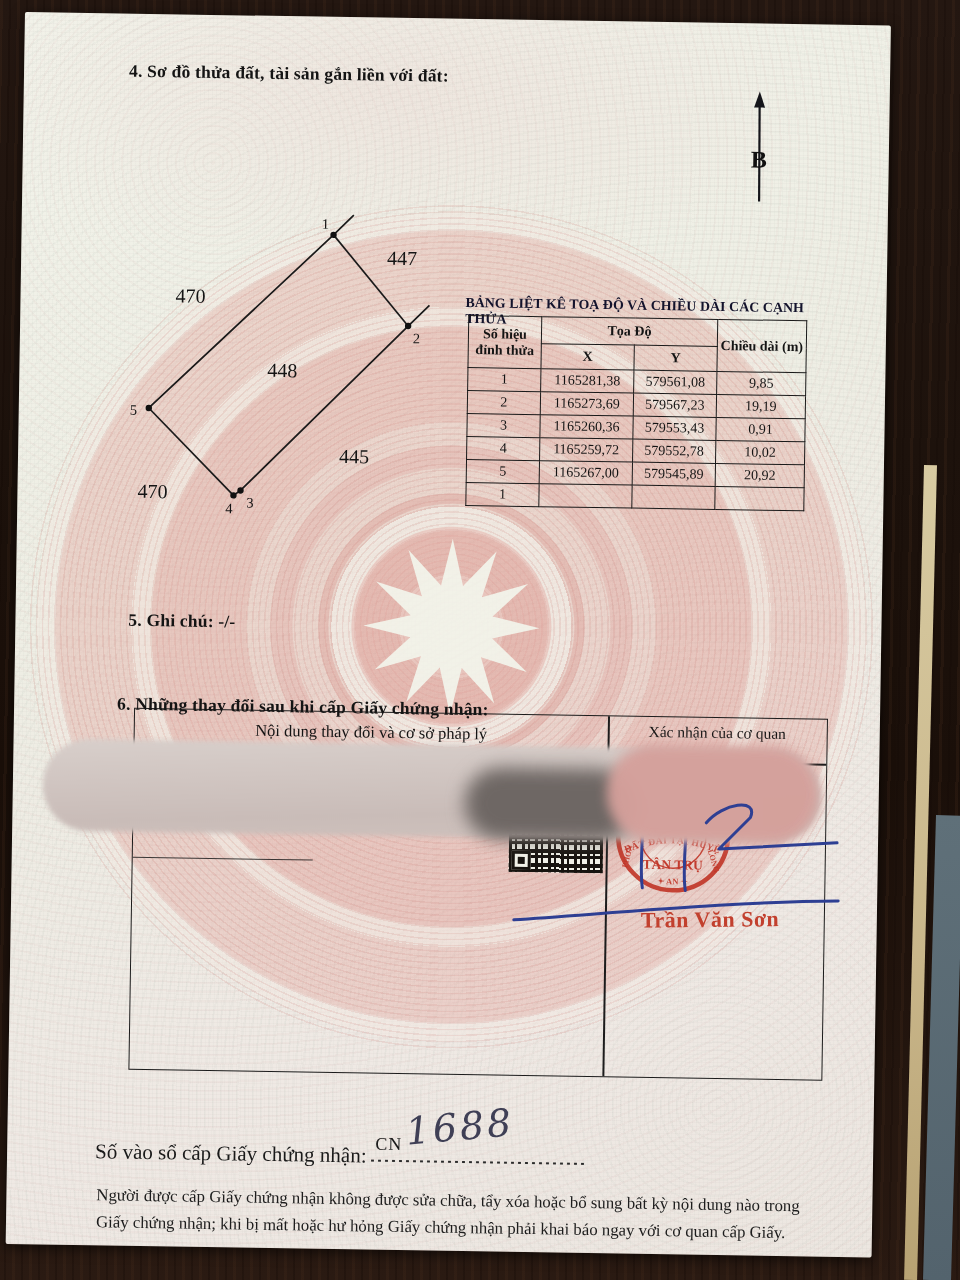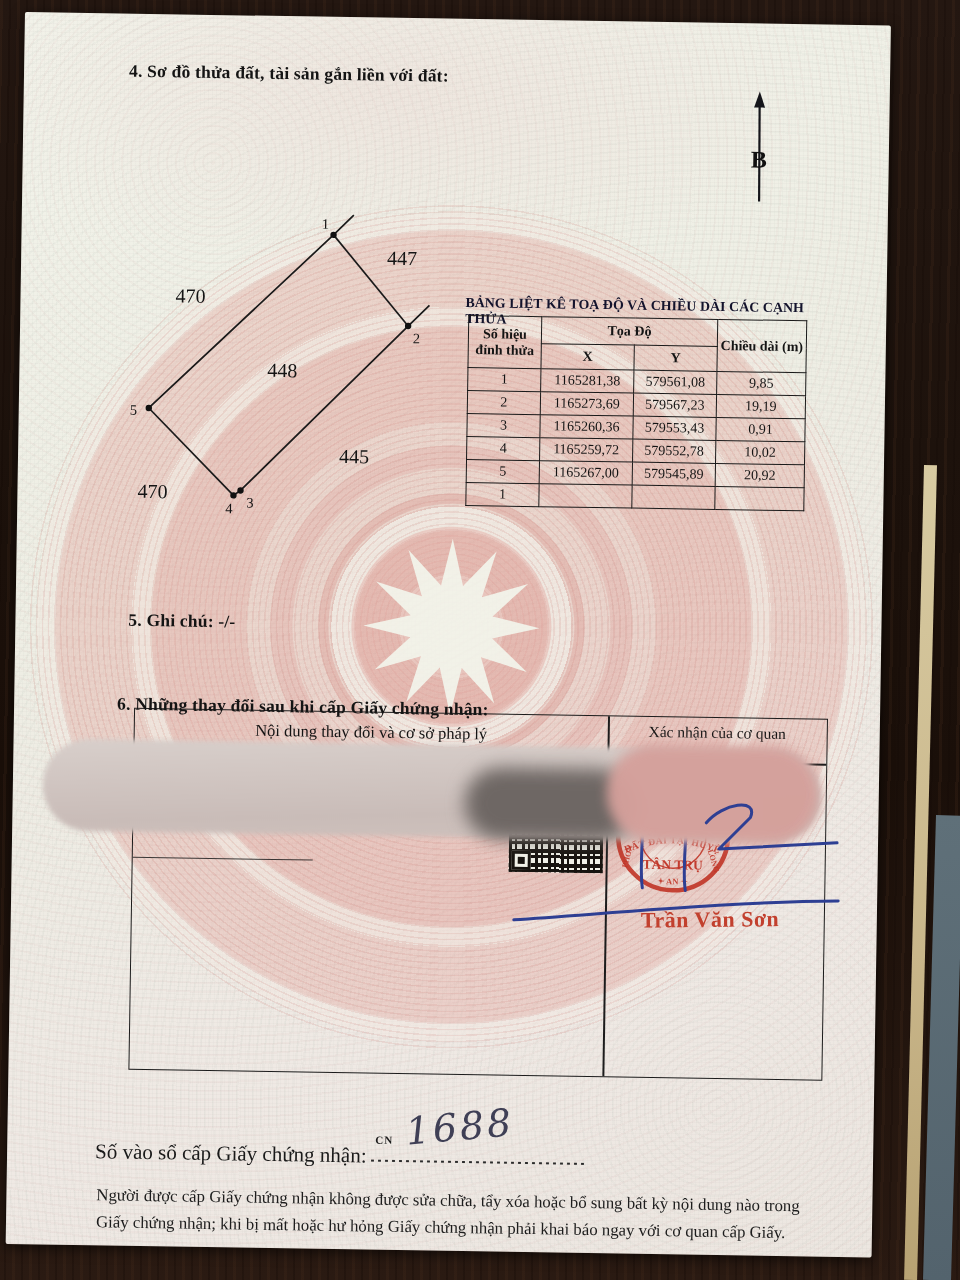--- a/index.html
+++ b/index.html
@@ -90,21 +90,21 @@
   #stamp{left:596px;top:748px;width:130px;height:130px;z-index:5;}
   #sig-under{left:480px;top:760px;width:360px;height:150px;z-index:5;}
   #sig-over{left:480px;top:760px;width:360px;height:150px;z-index:8;}
   #signer-name{left:630px;top:884px;font-size:22px;font-weight:bold;color:#c2402e;z-index:8;transform:rotate(-1.5deg);letter-spacing:.5px;}
 
   
   #registry{left:88px;top:1126px;font-size:21px;color:#1a1a1a;z-index:5;white-space:nowrap;}
   .reg-dots{display:inline-block;width:218px;height:4px;margin-left:2px;
     background-image:radial-gradient(circle,#2a2a2a 1.1px,rgba(0,0,0,0) 1.4px);
     background-size:7px 4px;background-repeat:repeat-x;}
-  #reg-prefix{left:368px;top:1116px;font-size:11px;font-weight:bold;color:#1a1a1a;letter-spacing:1px;z-index:5;}
+  #reg-prefix{left:368px;top:1116px;font-size:18px;font-weight:normal;color:#1a1a1a;letter-spacing:1px;z-index:5;}
   #reg-number{left:398px;top:1086px;font-size:38px;font-style:italic;color:#3f3f55;z-index:5;
     font-family:"DejaVu Serif",serif;transform:rotate(-6deg);letter-spacing:3px;}
 
   #footer{left:90px;top:1168px;width:748px;font-size:16.8px;line-height:27px;color:#1d1d1d;z-index:5;}
 
   svg text{font-family:"Liberation Serif","DejaVu Serif",serif;}
 </style>
 </head>
 <body>
 

